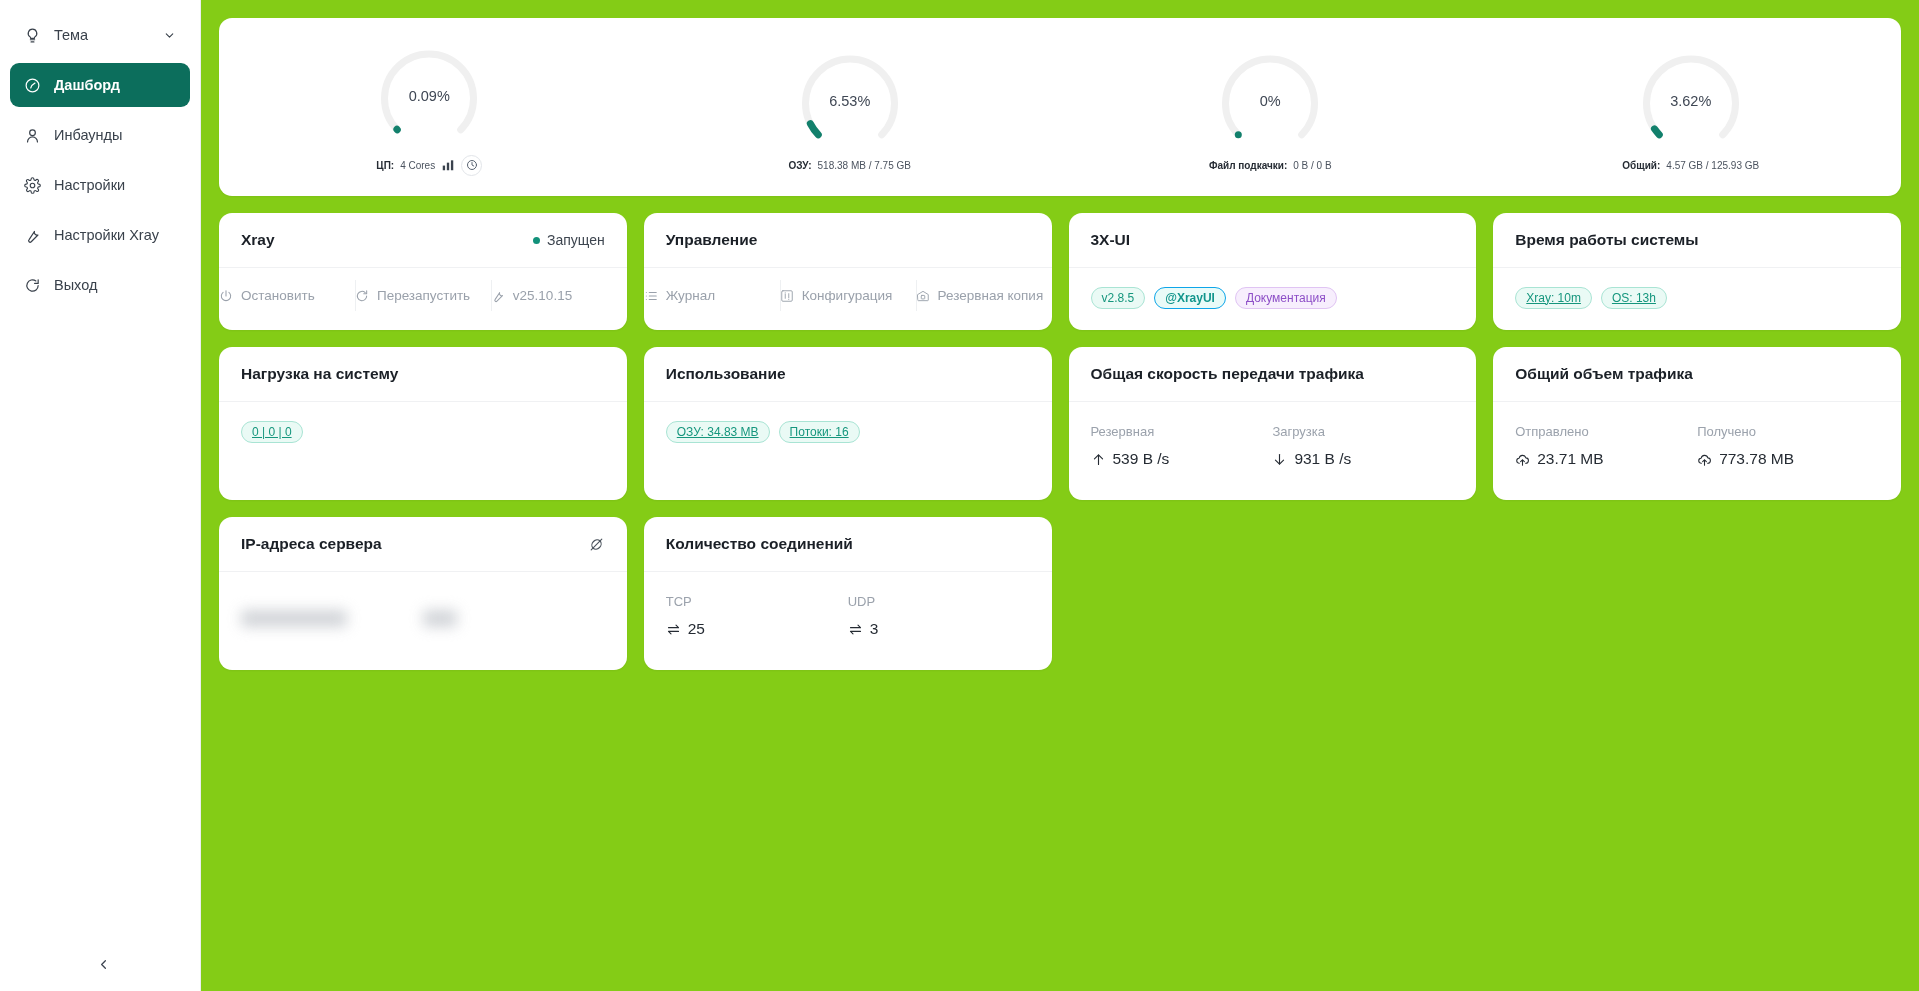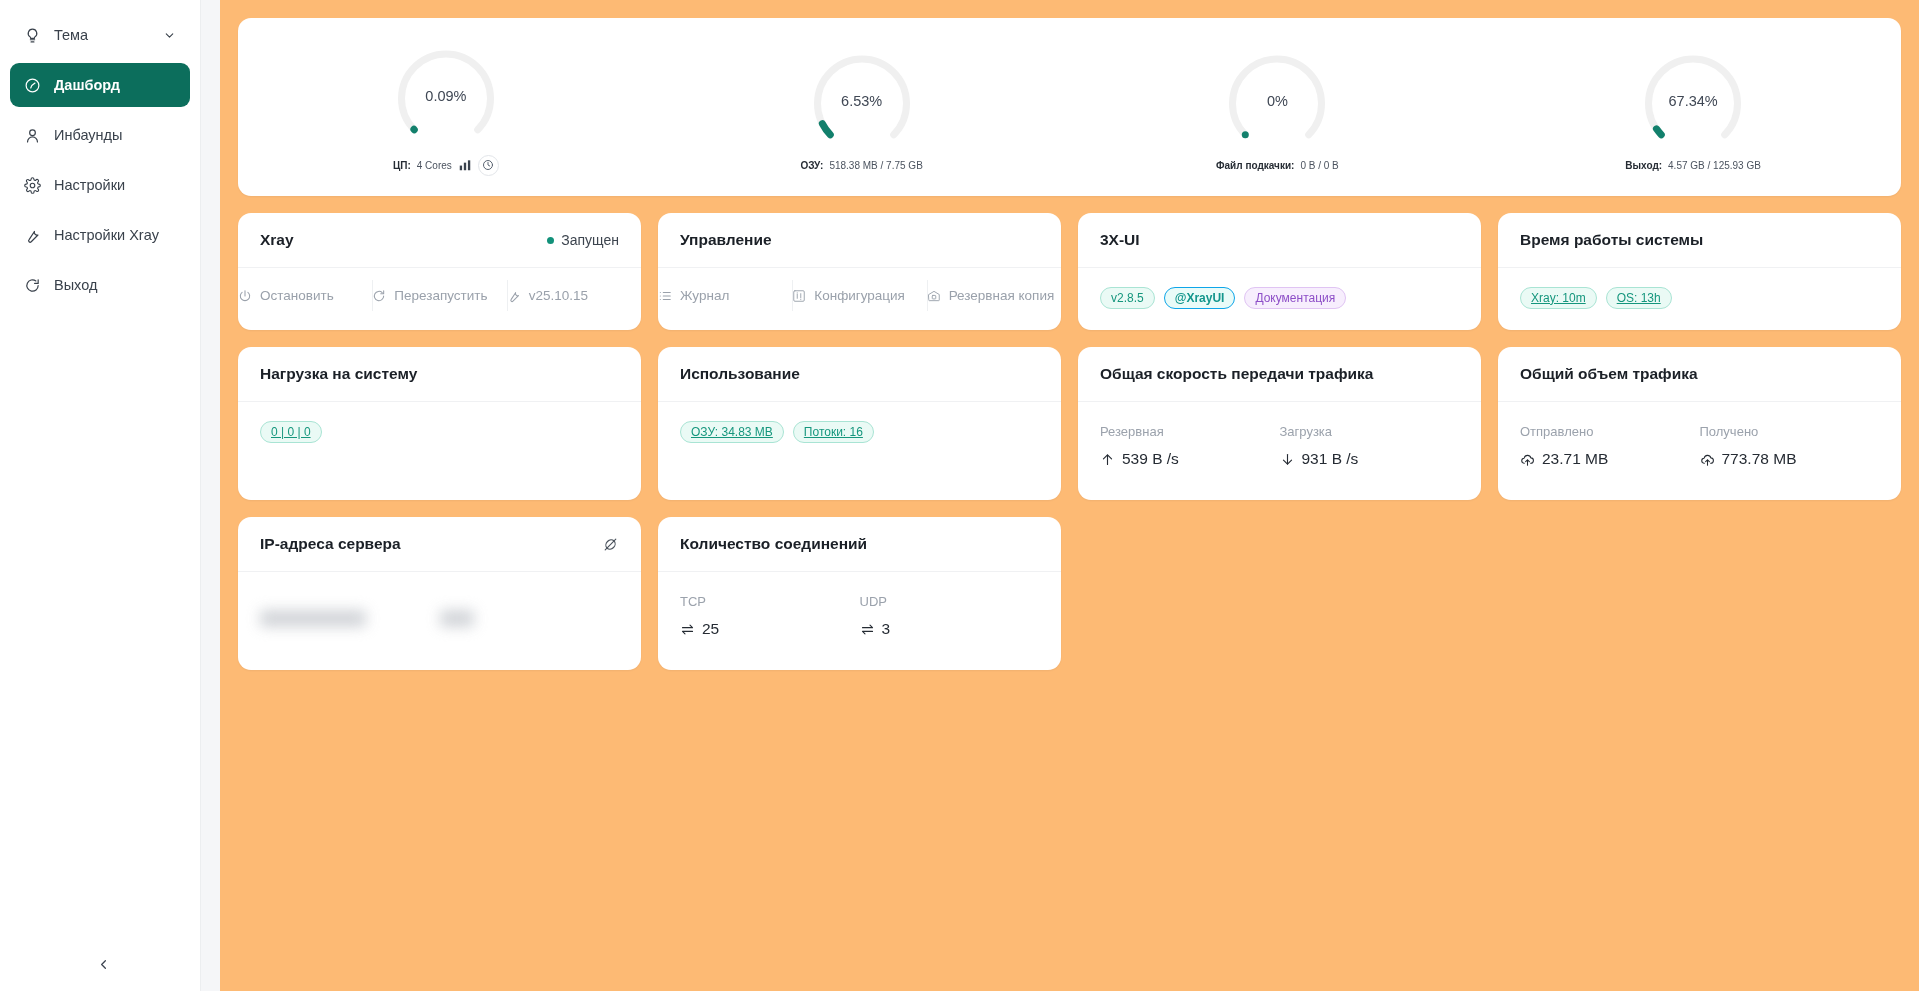--- a/index.html
+++ b/index.html
@@ -4,21 +4,21 @@
 <title>3X-UI Dashboard</title>
 <style>
   * { box-sizing: border-box; margin: 0; padding: 0; }
   html, body {
     width: 1919px; height: 991px;
     overflow: hidden;
     font-family: "Liberation Sans", sans-serif;
     background: #f5f6f8;
     color: #1f2328;
   }
-  .app { display: flex; width: 1919px; height: 991px; gap: 19px; }
+  .app { display: flex; width: 1919px; height: 991px; }
 
   
   .sidebar {
     width: 201px;
     min-width: 201px;
     height: 991px;
     background: #ffffff;
     border-right: 1px solid #eceef0;
     display: flex;
     flex-direction: column;
@@ -68,21 +68,21 @@
     cursor: pointer; color: #3d4450;
   }
   .collapse-btn svg { width: 15px; height: 15px; }
 
   
   .main {
     flex: 1;
     height: 991px;
     overflow: hidden;
     padding: 18px 18px 0 18px;
-    background: #fdba74;
+    background: #84cc16;
   }
   .card {
     background: #ffffff;
     border-radius: 13px;
     box-shadow: 0 1px 2px rgba(16,24,40,0.05);
   }
 
   
   .gauge-card {
     display: flex;
@@ -354,24 +354,24 @@
           <span>0 B / 0 B</span>
         </div>
       </div>
 
       <div class="gauge-cell">
         <div class="gauge-wrap">
           <svg viewBox="0 0 118 118">
             <path d="M 27.3 90.7 A 44.5 44.5 0 1 1 90.7 90.7" fill="none" stroke="#f0f0f0" stroke-width="7" stroke-linecap="round"></path>
             <path id="arc-disk" d="M 27.3 90.7 A 44.5 44.5 0 1 1 90.7 90.7" fill="none" stroke="#12806c" stroke-width="7" stroke-linecap="round" stroke-dasharray="7.591187408501697 419.4026192542374"></path>
           </svg>
-          <div class="gauge-val">67.34%</div>
+          <div class="gauge-val">3.62%</div>
         </div>
         <div class="gauge-label">
-          <b>Выход:</b>
+          <b>Общий:</b>
           <span>4.57 GB / 125.93 GB</span>
         </div>
       </div>
     </section>
 
     <section class="grid">
 
       <div class="card">
         <div class="card-head">
           <div class="card-title">Xray</div>

